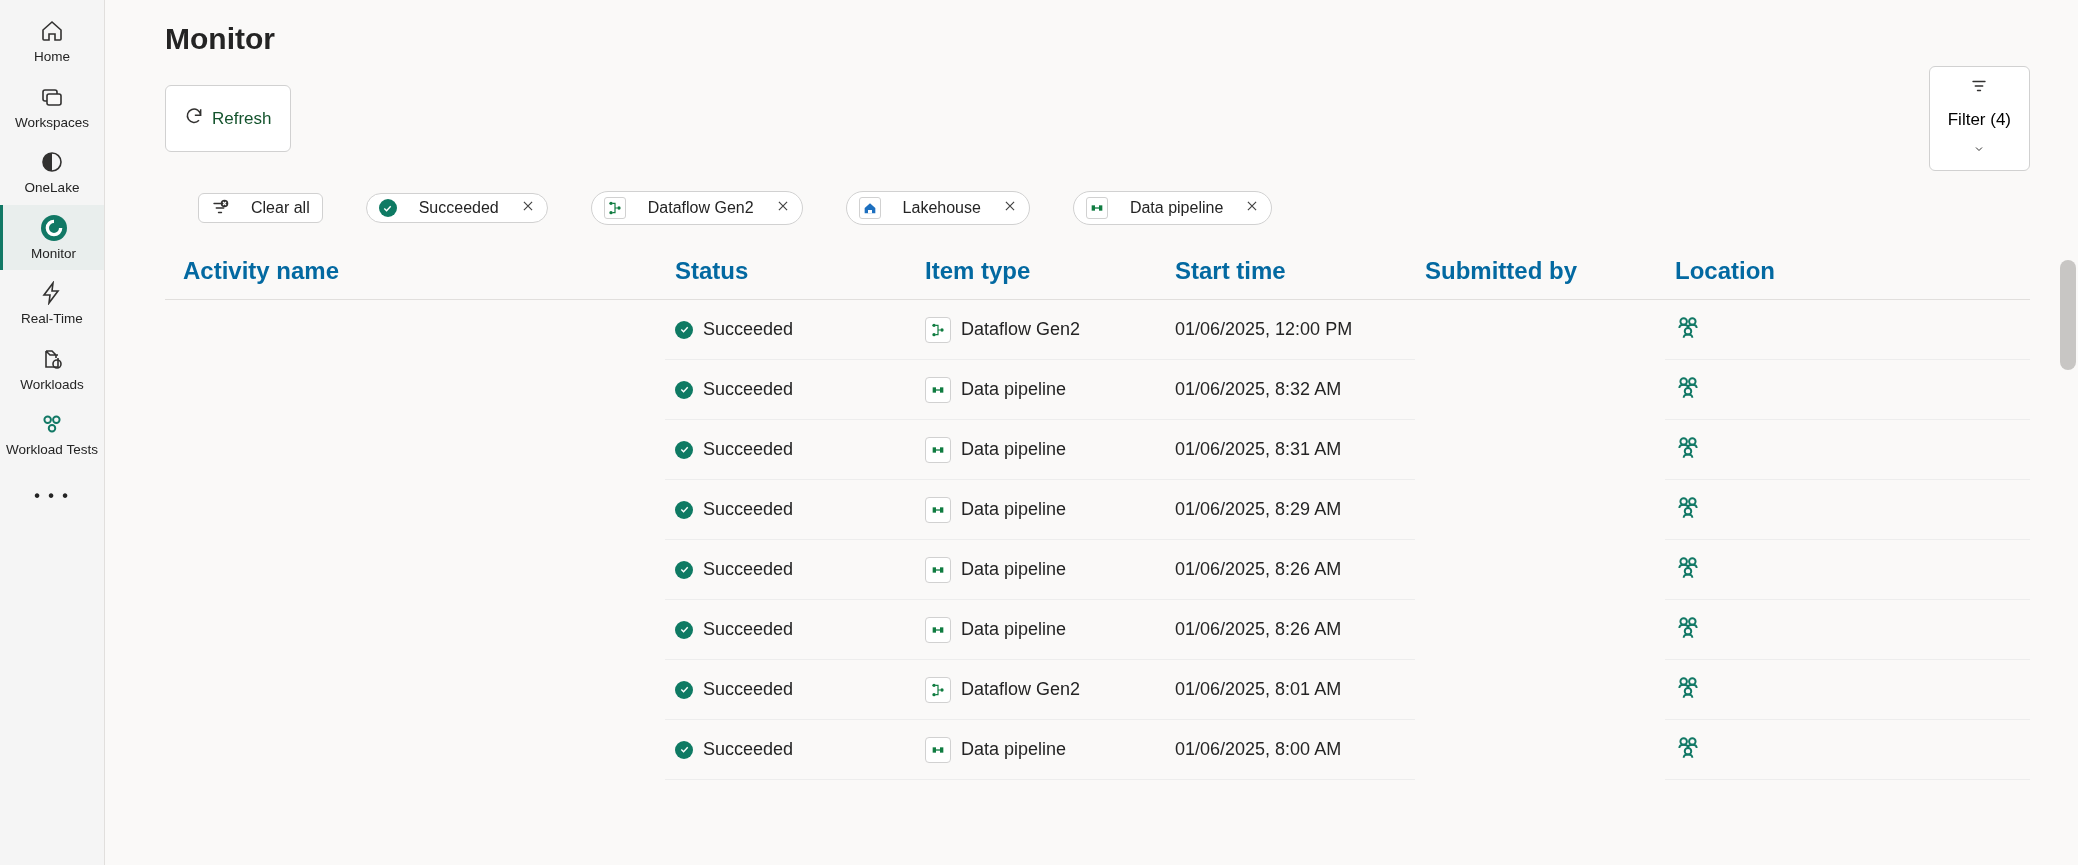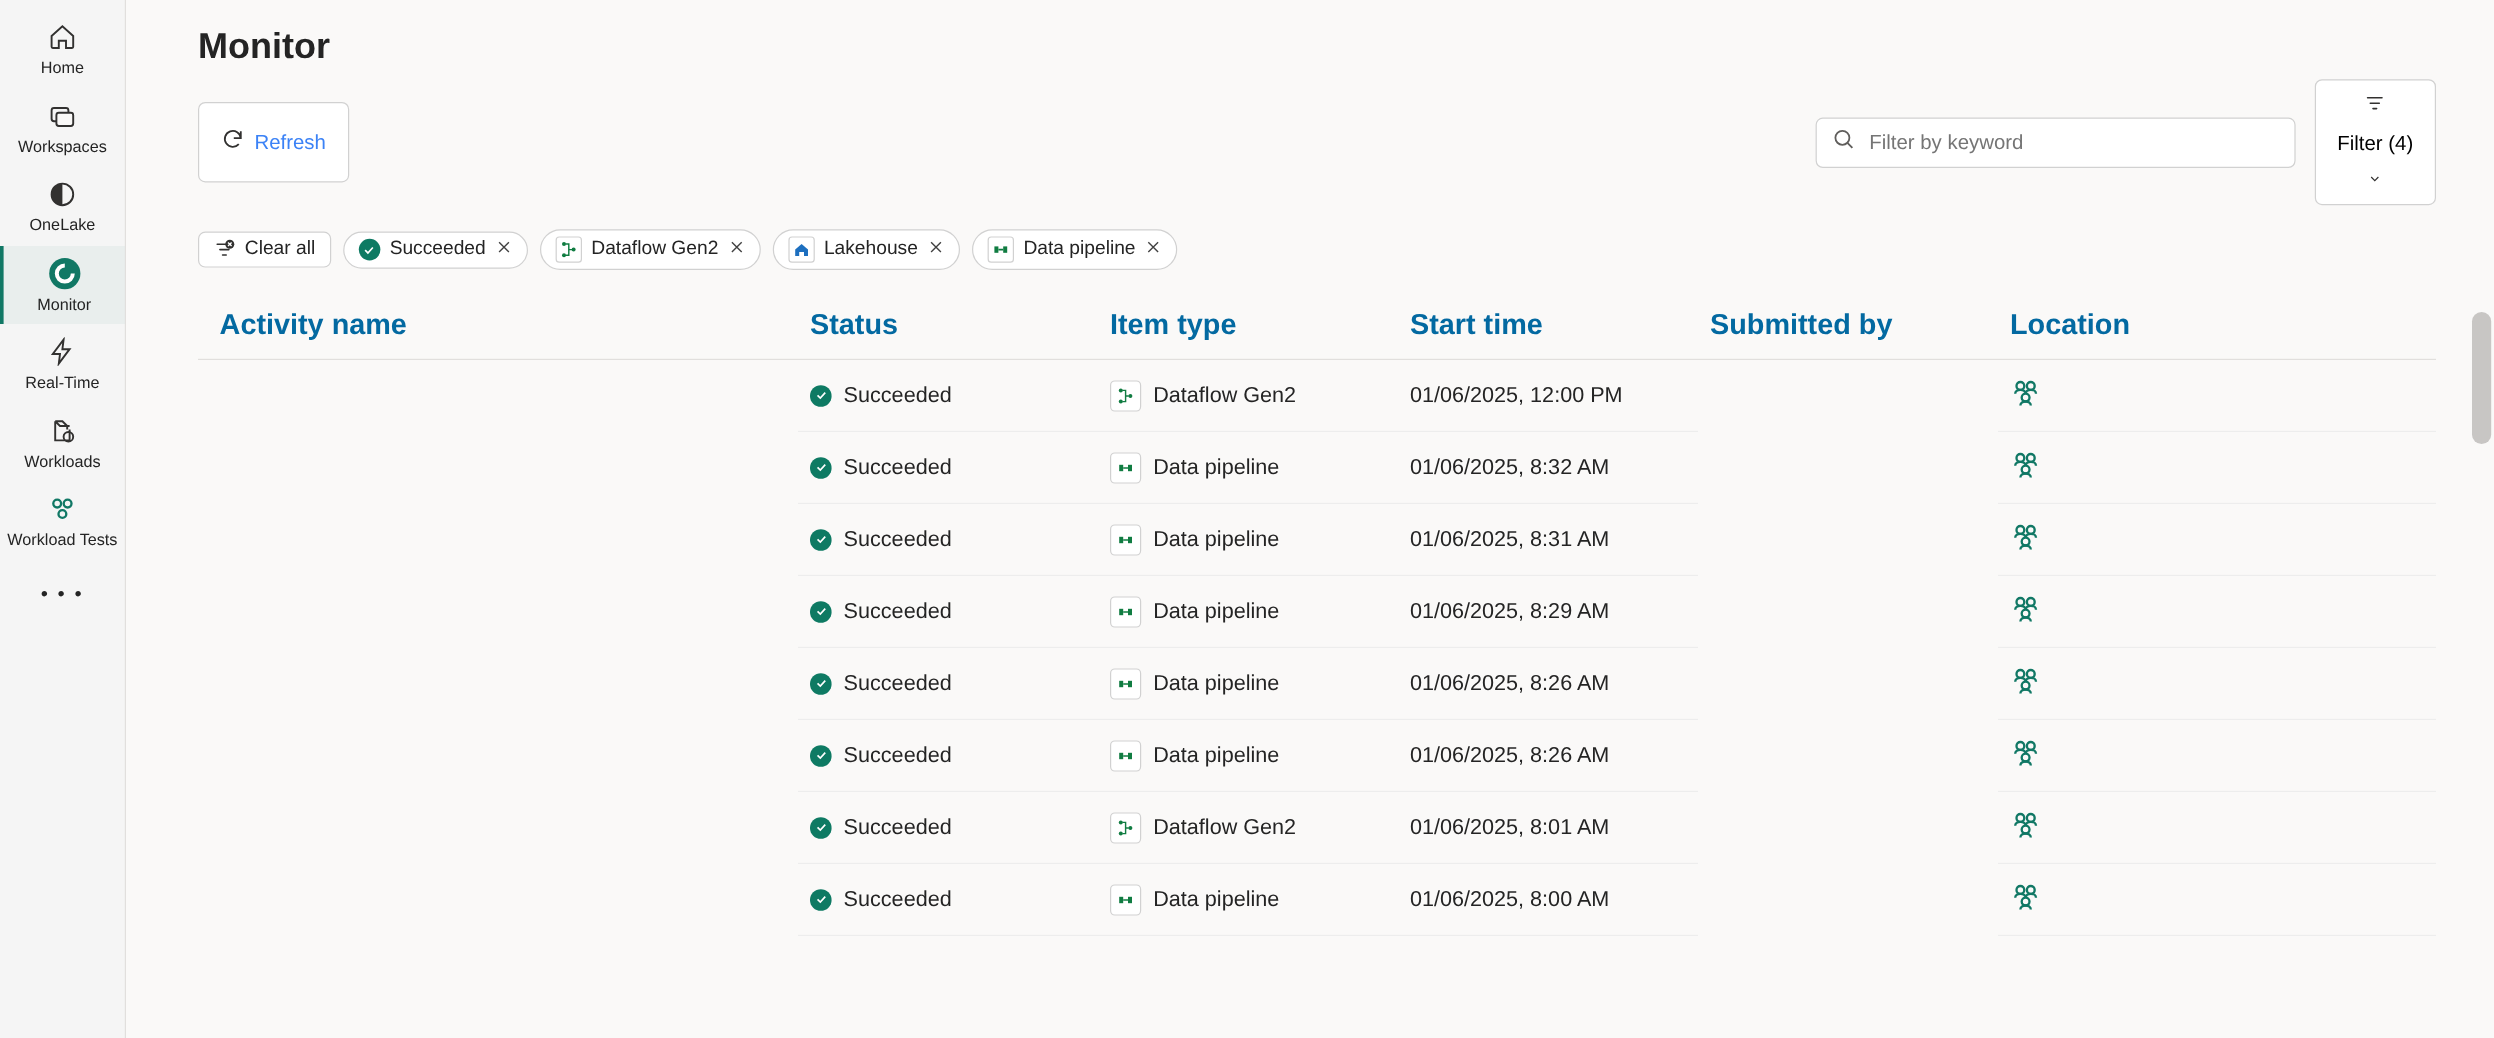--- a/index.html
+++ b/index.html
@@ -18,31 +18,31 @@
   .side-more { margin-top: 8px; color: #242424; font-weight: bold; letter-spacing: 2px; cursor: pointer; padding: 12px 0; }
 
   
   .main { flex: 1; display: flex; flex-direction: column; padding: 22px 0 0 0; position: relative; }
   .main-inner { padding: 0 48px 0 60px; }
   h1.title { font-size: 30px; font-weight: 600; margin-bottom: 10px; }
   p.subtitle { font-size: 18px; color: #242424; margin-bottom: 22px; }
 
   
   .toolbar { display: flex; align-items: center; gap: 16px; margin-bottom: 20px; }
-  .btn { display: inline-flex; align-items: center; gap: 8px; padding: 20px 18px; background: #fff; border: 1px solid #d1d1d1; border-radius: 6px; font-size: 17px; cursor: pointer; color: #3b82f6; }
+  .btn { display: inline-flex; align-items: center; gap: 8px; padding: 20px 18px; background: #fff; border: 1px solid #d1d1d1; border-radius: 6px; font-size: 17px; cursor: pointer; color: #14532d; }
   .spacer { flex: 1; }
   .search { position: relative; }
   .search input { width: 400px; padding: 10px 14px 10px 44px; border: 1px solid #d1d1d1; border-radius: 6px; font-size: 17px; background: #fff; }
   .search .sicon { position: absolute; left: 14px; top: 50%; transform: translateY(-50%); color: #605e5c; }
   .filter-btn, .colopt-btn { display: inline-flex; align-items: center; gap: 10px; padding: 10px 18px; background: #fff; border: 1px solid #d1d1d1; border-radius: 6px; font-size: 17px; cursor: pointer; flex-direction: column; }
   .chev-down { width: 12px; height: 12px; }
 
   
   .chips { display: flex; align-items: center; gap: 10px; margin-bottom: 18px; }
-  .chip { display: inline-flex; align-items: center; gap: 8px; padding: 5px 12px; background: #fff; border: 1px solid #d1d1d1; border-radius: 999px; font-size: 16px; }
+  .chip { display: inline-flex; align-items: center; gap: 22px; padding: 5px 12px; background: #fff; border: 1px solid #d1d1d1; border-radius: 999px; font-size: 16px; margin-left: 33px; }
   .chip.clear { border-radius: 6px; }
   .chip .x { cursor: pointer; color: #424242; }
   .chip-icon { width: 18px; height: 18px; display: inline-flex; align-items: center; justify-content: center; }
   .chip-icon.bordered { border: 1px solid #d1d1d1; border-radius: 3px; width: 22px; height: 22px; }
   .status-dot { width: 18px; height: 18px; border-radius: 50%; background: #0e7a63; display: inline-flex; align-items: center; justify-content: center; }
   .status-dot svg { width: 11px; height: 11px; }
 
   
   .table-wrap { padding: 0 48px 0 60px; flex: 1; overflow-y: auto; }
   table { width: 100%; border-collapse: collapse; }
@@ -141,29 +141,20 @@
     <div class="toolbar">
       <button class="btn">
         <span>
           <svg viewBox="0 0 24 24" width="20" height="20">
               <path fill="none" stroke="#323130" stroke-width="1.8" d="M20 11A8 8 0 1 0 18 17M20 4v7h-7"></path>
             </svg>
         </span>
         <span>Refresh</span>
       </button>
       <div class="spacer"></div>
-      <div class="search">
-        <span class="sicon">
-          <svg viewBox="0 0 24 24" width="20" height="20">
-              <circle cx="10" cy="10" r="7" fill="none" stroke="#605e5c" stroke-width="1.8"></circle>
-              <path stroke="#605e5c" stroke-width="1.8" d="m15 15 5 5"></path>
-            </svg>
-        </span>
-        <input type="text" placeholder="Filter by keyword" style="">
-      </div>
       <button class="filter-btn">
         <span>
           <svg viewBox="0 0 24 24" width="18" height="18">
               <path stroke="#323130" stroke-width="1.8" stroke-linecap="round" d="M4 6h16M7 12h10M10 18h4"></path>
             </svg>
         </span>
         <span>Filter (4)</span>
         <span>
           <svg class="chev-down" viewBox="0 0 24 24">
               <path fill="none" stroke="#323130" stroke-width="2" d="m6 9 6 6 6-6"></path>

